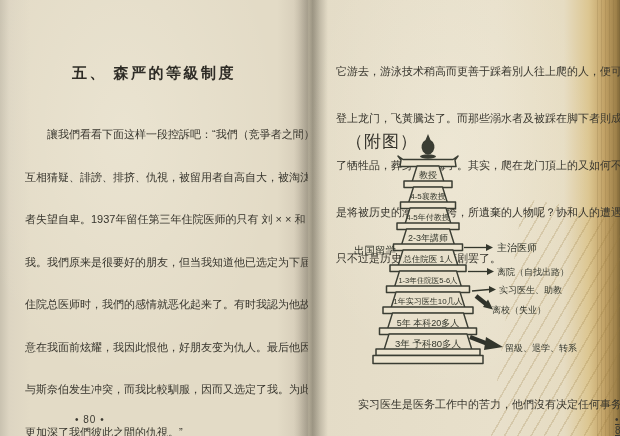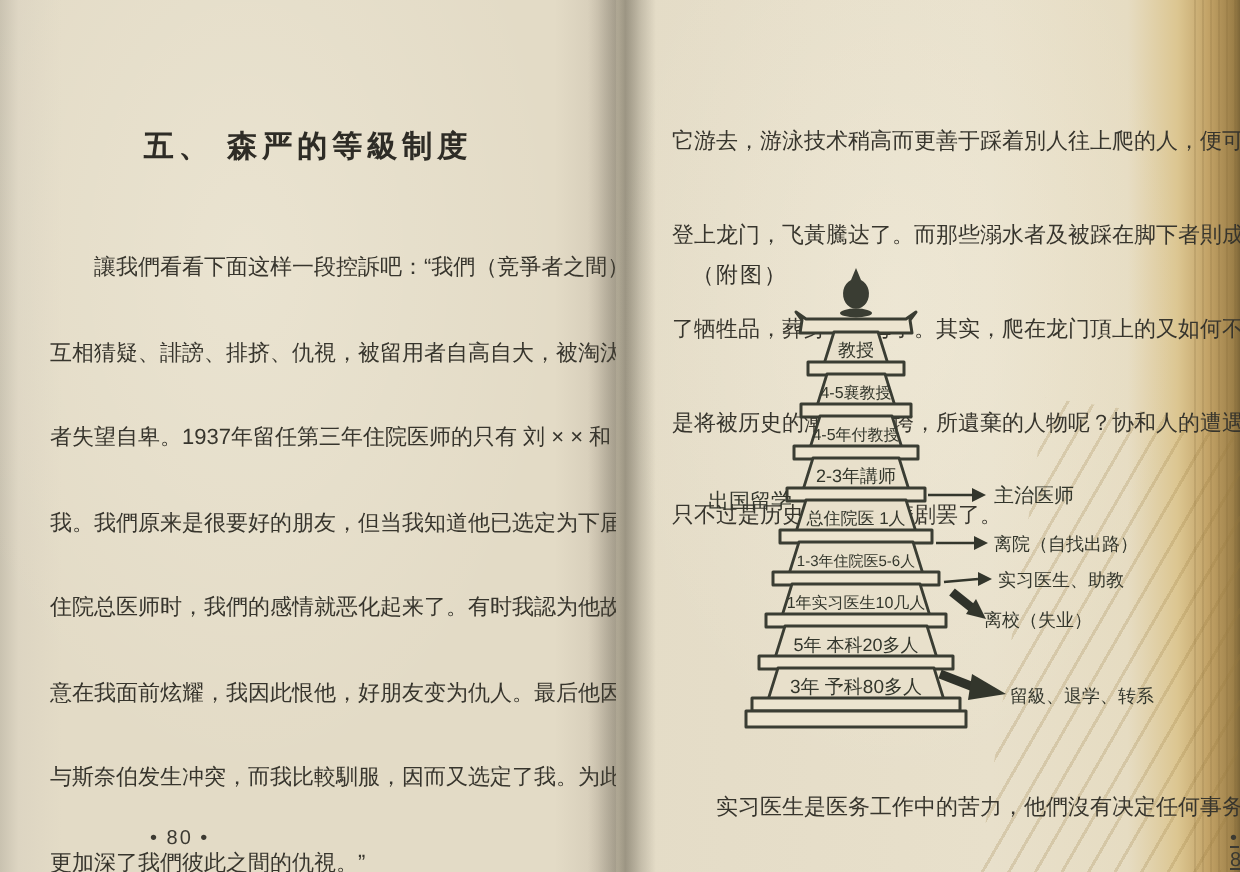--- a/index.html
+++ b/index.html
@@ -44,21 +44,21 @@
     letter-spacing:2.5px;white-space:pre;
   }
   .textcol{position:absolute;white-space:pre;color:#37352d;}
   .left-body{left:25px;top:99px;font-size:11px;line-height:14.15px;}
   .right-top{left:336px;top:33px;font-size:11px;line-height:15.6px;}
   .right-bottom{left:336px;top:366px;font-size:11px;line-height:15.5px;}
   .textcol div{height:inherit;}
   .pagenum{position:absolute;font-size:10px;color:#3c3a32;letter-spacing:1px;margin-left:31px;}
   .pagenum-left{left:44px;top:414px;}
   .pagenum-right{left:584px;top:414px;text-decoration:underline;}
-  .fig-caption{position:absolute;left:346px;top:130px;font-size:11px;color:#35332c;letter-spacing:1px;}
+  .fig-caption{position:absolute;left:346px;top:130px;font-size:17px;color:#35332c;letter-spacing:1px;}
   .diagram{position:absolute;left:340px;top:126px;width:252px;height:248px;}
   .diagram text{fill:#33362c;font-family:"Liberation Sans","DejaVu Sans",sans-serif;}
   .tier-shape{fill:#e8e0cb;stroke:#3a3d33;stroke-width:1.4;stroke-linejoin:round;}
   .slab-shape{fill:#ece4cf;stroke:#3a3d33;stroke-width:1.5;stroke-linejoin:round;}
   .arrow-line{stroke:#33362c;stroke-width:1.3;fill:none;}
   .arrow-head{fill:#33362c;}
   .thick-arrow{stroke:#2f322a;stroke-width:4.5;fill:none;}
 </style>
 </head>
 <body>

